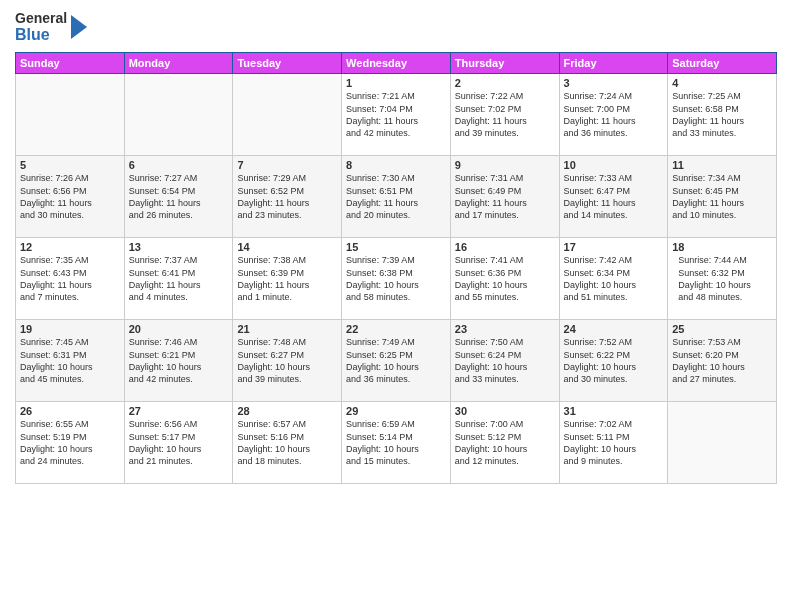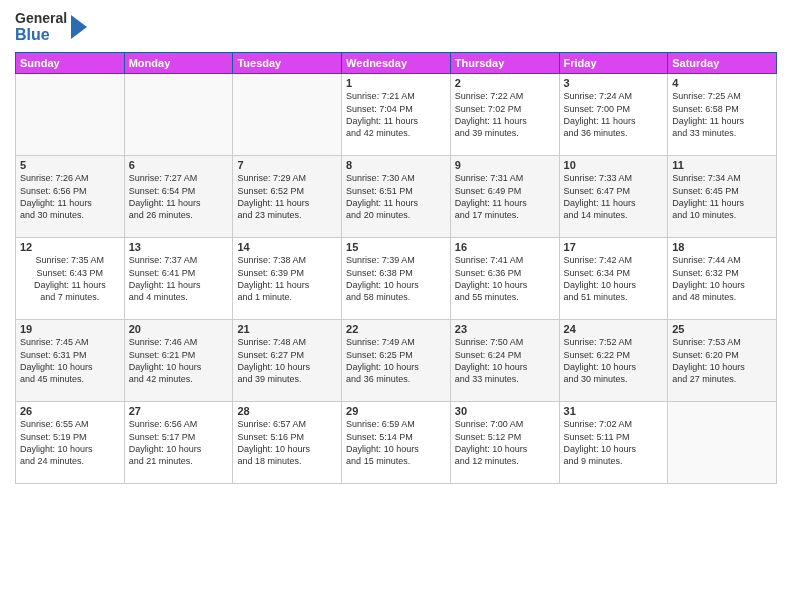--- a/index.html
+++ b/index.html
@@ -197,21 +197,21 @@
             <span class="day-number">11</span>
             <div class="day-info" style="white-space: pre-line;">Sunrise: 7:34 AM
 Sunset: 6:45 PM
 Daylight: 11 hours
 and 10 minutes.</div>
           </td>
         </tr>
         <tr>
           <td>
             <span class="day-number">12</span>
-            <div class="day-info" style="white-space: pre-line; text-align: center;">Sunrise: 7:35 AM
+            <div class="day-info" style="white-space: pre-line;">Sunrise: 7:35 AM
 Sunset: 6:43 PM
 Daylight: 11 hours
 and 7 minutes.</div>
           </td>
           <td>
             <span class="day-number">13</span>
             <div class="day-info" style="white-space: pre-line;">Sunrise: 7:37 AM
 Sunset: 6:41 PM
 Daylight: 11 hours
 and 4 minutes.</div>
@@ -239,21 +239,21 @@
           </td>
           <td>
             <span class="day-number">17</span>
             <div class="day-info" style="white-space: pre-line;">Sunrise: 7:42 AM
 Sunset: 6:34 PM
 Daylight: 10 hours
 and 51 minutes.</div>
           </td>
           <td>
             <span class="day-number">18</span>
-            <div class="day-info" style="white-space: pre-line;">Sunrise: 7:44 AM
+            <div class="day-info" style="white-space: pre-line; margin-left: 6px;">Sunrise: 7:44 AM
 Sunset: 6:32 PM
 Daylight: 10 hours
 and 48 minutes.</div>
           </td>
         </tr>
         <tr>
           <td>
             <span class="day-number">19</span>
             <div class="day-info" style="white-space: pre-line;">Sunrise: 7:45 AM
 Sunset: 6:31 PM

